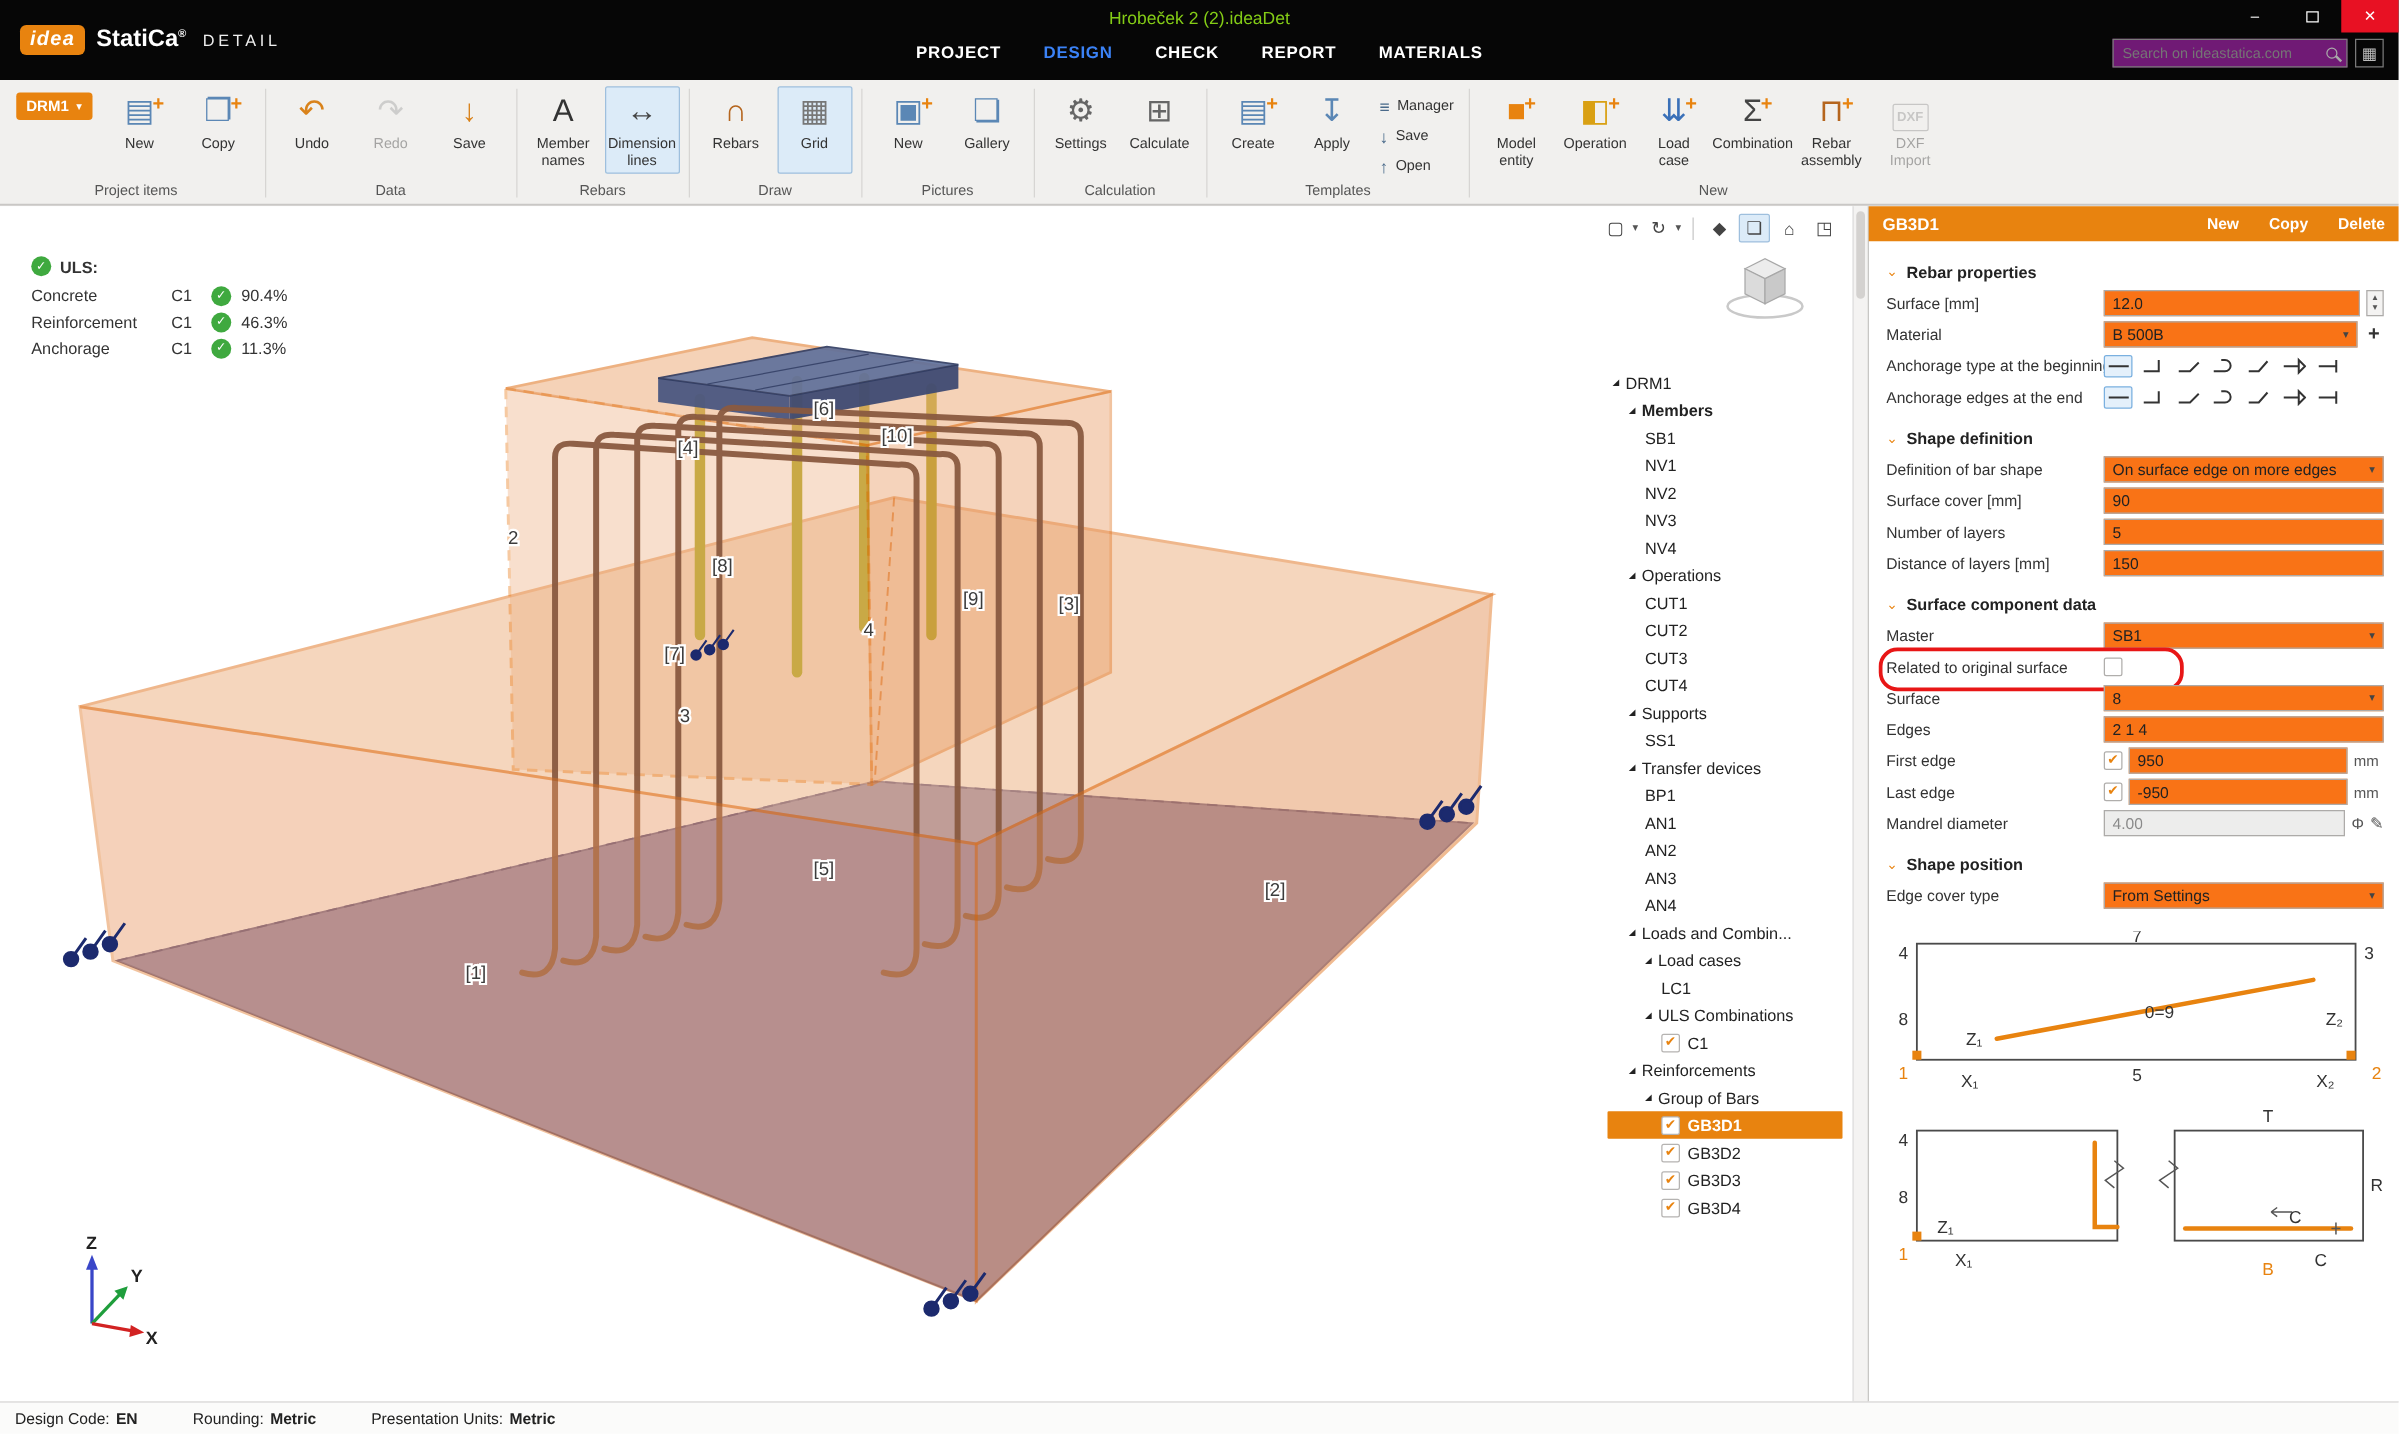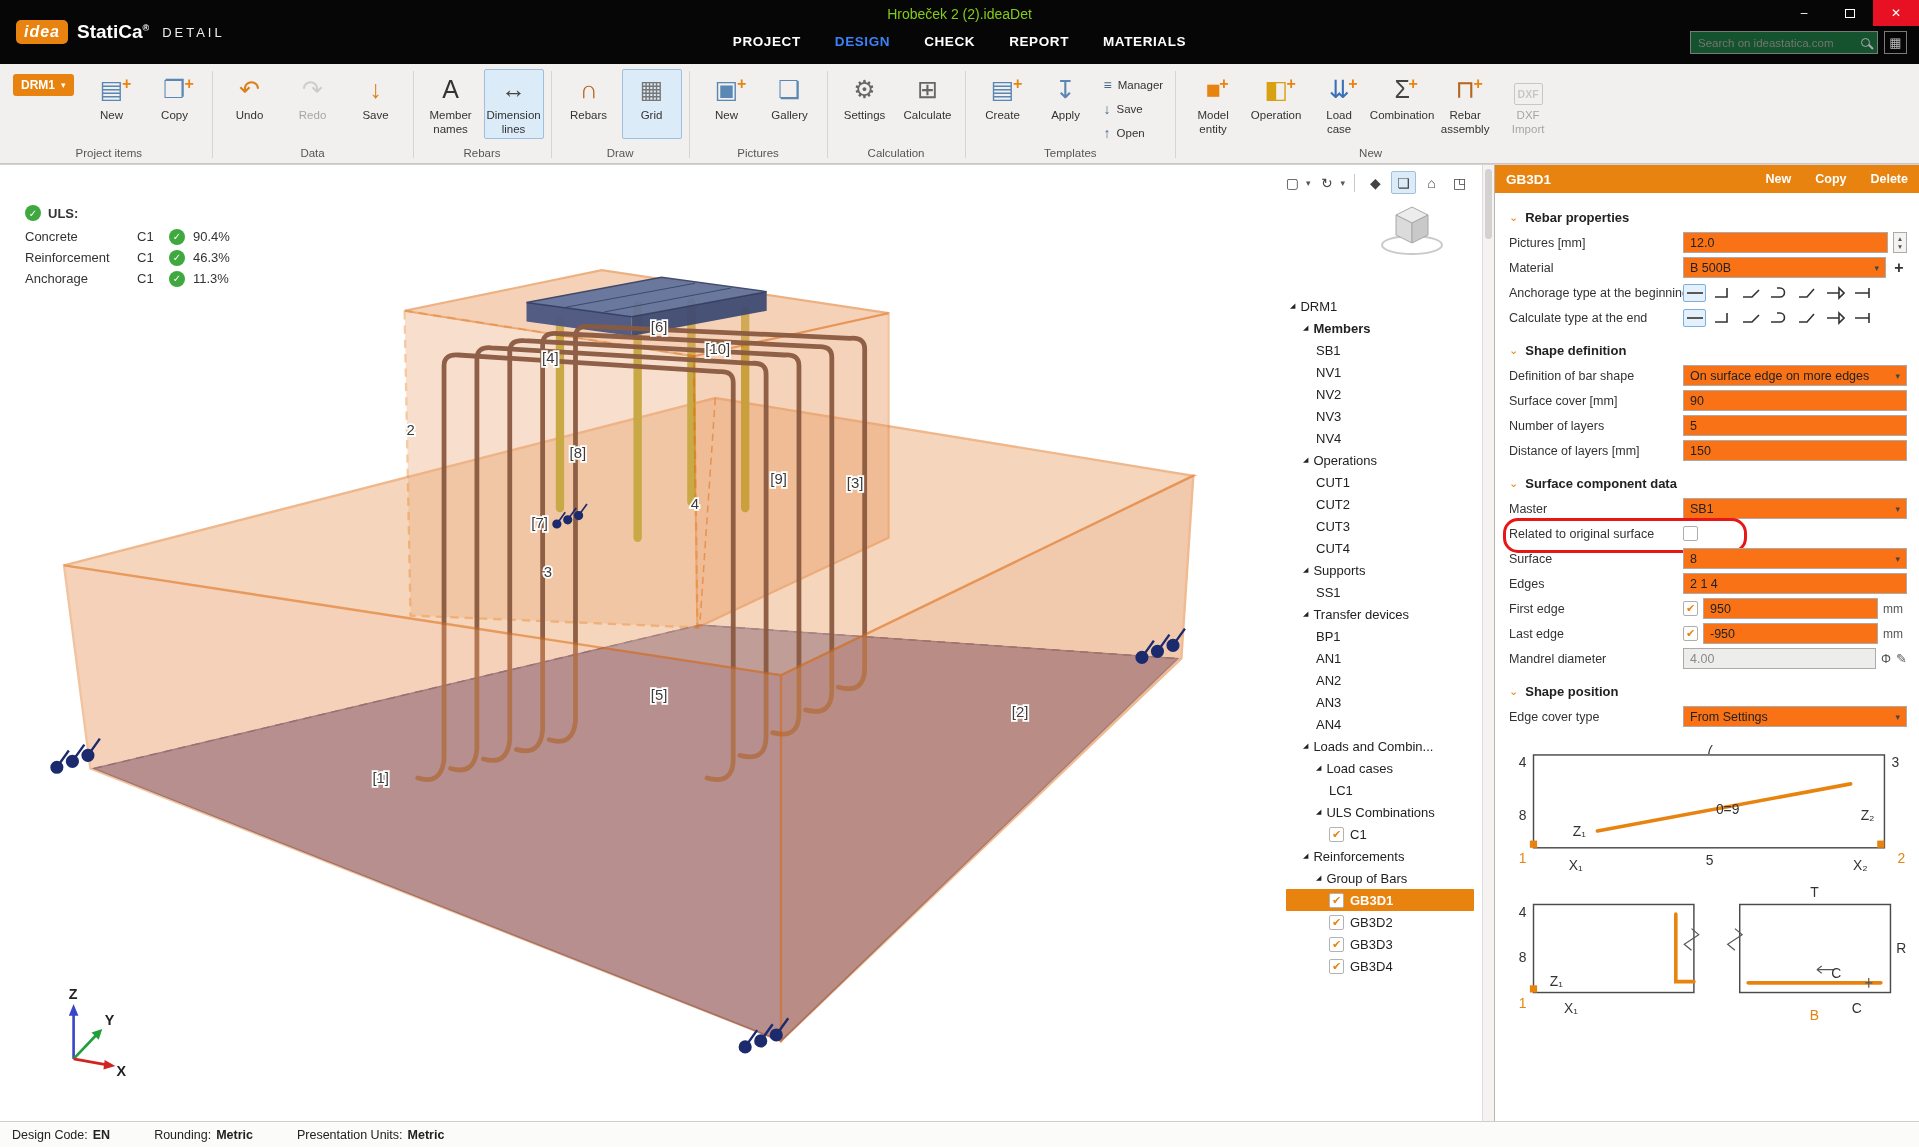--- a/index.html
+++ b/index.html
@@ -16,21 +16,21 @@
 .wtitle{font-size:14px;color:#84cc16;margin-top:6px}
 .tabs{display:flex;gap:30px;margin-top:9px}
 .tab{font-size:13.5px;font-weight:bold;letter-spacing:.6px;color:#fff;padding:3px 2px}
 .tab.active{color:#3b82f6}
 .hdr-right{margin-left:auto;display:flex;flex-direction:column;align-items:flex-end;z-index:3}
 .winbtns{display:flex}
 .wbtn{width:46px;height:26px;display:flex;align-items:center;justify-content:center;font-size:12px;color:#fff}
 .wbtn.close{background:#e81123}
 .maxglyph{display:inline-block;width:10px;height:9px;border:1px solid #fff}
 .searchrow{display:flex;align-items:center;gap:6px;margin:5px 12px 0 0}
-.search{display:flex;align-items:center;width:188px;height:23px;border:1px solid #7a7a7a;background:#14532d;padding:0 7px;gap:6px}
+.search{display:flex;align-items:center;width:188px;height:23px;border:1px solid #7a7a7a;background:#701a75;padding:0 7px;gap:6px}
 .search input{flex:1;background:transparent;border:0;color:#ddd;font-size:11.5px;outline:none;font-family:inherit}
 .mag{width:9px;height:9px;border:1.6px solid #aaa;border-radius:50%;position:relative;flex:none}
 .mag::after{content:'';position:absolute;width:6px;height:1.6px;background:#aaa;transform:rotate(45deg);right:-5px;bottom:-2px}
 .sqbtn{width:23px;height:23px;border:1px solid #7a7a7a;color:#bbb;display:flex;align-items:center;justify-content:center;font-size:13px}
 
 .ribbon{height:100px;background:#f1f0ee;border-bottom:1px solid #c9c7c5;display:flex;align-items:stretch;padding:2px 6px 0}
 .rgroup{display:flex;flex-direction:column;padding:0 7px}
 .ritems{flex:1;display:flex;align-items:flex-start;gap:3px;padding-top:3px}
 .rcap{text-align:center;font-size:11.5px;color:#555;padding:2px 0 4px;white-space:nowrap}
 .rsep{width:1px;background:#d7d5d3;margin:5px 0}
@@ -550,21 +550,21 @@
         <span>Delete</span>
       </div>
     </div>
     <div class="pbody">
       <div id="prop-rows">
           <div class="psec">
             <span class="chev">⌄</span>
             <span>Rebar properties</span>
           </div>
           <div class="prow">
-            <span class="plab">Pictures [mm]</span>
+            <span class="plab">Surface [mm]</span>
             <div class="pctl">
               <div class="pinput">
                 <span class="pval">12.0</span>
               </div>
               <div class="pstep">
                 <span>▲</span>
                 <span>▼</span>
               </div>
             </div>
           </div>
@@ -612,21 +612,21 @@
                 </svg>
               </div>
               <div class="aicon">
                 <svg width="20" height="16" viewBox="0 0 20 16">
                   <path d="M2,8 H16 M16,3 V13" fill="none" stroke="#333" stroke-width="1.6"></path>
                 </svg>
               </div>
             </div>
           </div>
           <div class="prow">
-            <span class="plab">Calculate type at the end</span>
+            <span class="plab">Anchorage edges at the end</span>
             <div class="pctl">
               <div class="aicon selected">
                 <svg width="20" height="16" viewBox="0 0 20 16">
                   <path d="M2,8 H18" fill="none" stroke="#333" stroke-width="1.6"></path>
                 </svg>
               </div>
               <div class="aicon">
                 <svg width="20" height="16" viewBox="0 0 20 16">
                   <path d="M2,12 H14 V3" fill="none" stroke="#333" stroke-width="1.6"></path>
                 </svg>

